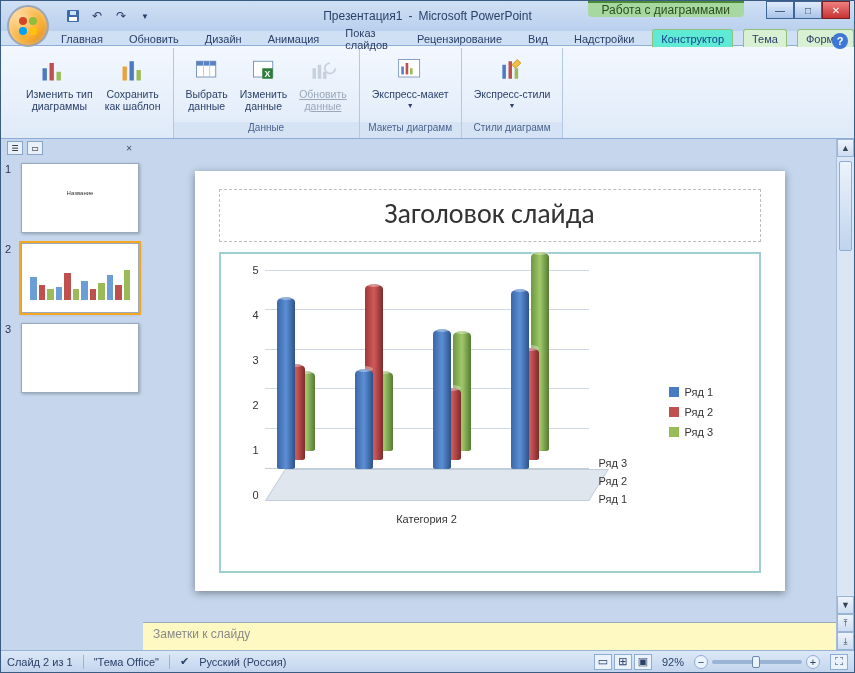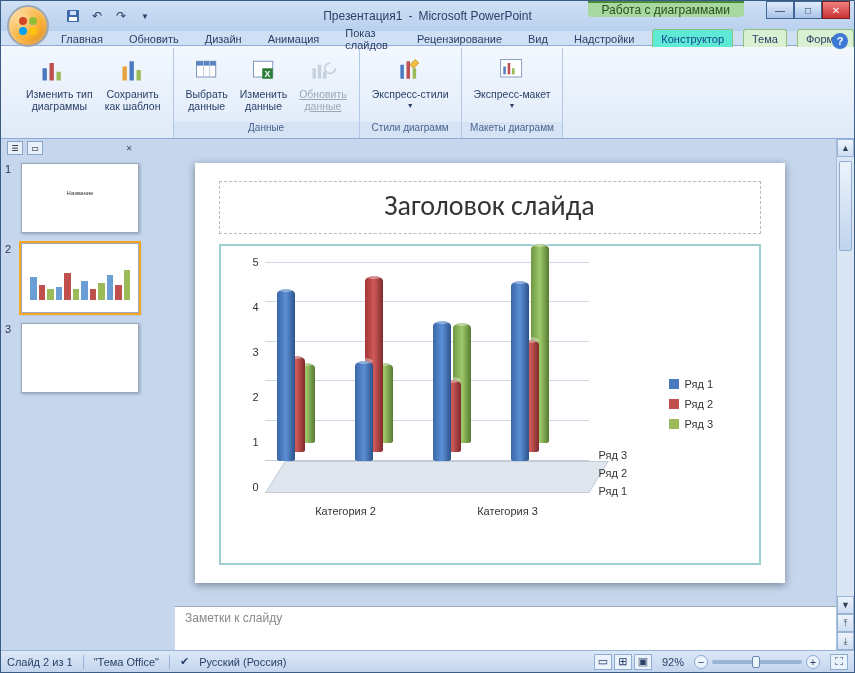--- a/index.html
+++ b/index.html
@@ -80,21 +80,21 @@
   .cyl::before{content:"";position:absolute;top:-3px;left:0;right:0;height:6px;border-radius:50%;background:rgba(255,255,255,.35);}
   .s1{background:linear-gradient(90deg,#3a67a7,#5b8fd4,#2d528a);}
   .s2{background:linear-gradient(90deg,#a33636,#d05a5a,#7e2a2a);}
   .s3{background:linear-gradient(90deg,#6f9642,#9fc96a,#567a32);}
 
   .vscroll{width:18px;background:#dbe6f4;border-left:1px solid #a9bedb;display:flex;flex-direction:column;}
   .sc-btn{height:18px;border:1px solid #9ab4d6;background:linear-gradient(#eef4fc,#cdddf2);display:flex;align-items:center;justify-content:center;font-size:9px;color:#345;}
   .sc-track{flex:1;position:relative;}
   .sc-thumb{position:absolute;left:2px;right:2px;top:4px;height:90px;background:linear-gradient(#ecf3fc,#c0d4ee);border:1px solid #8facd2;border-radius:2px;}
 
-  .notes{height:44px;background:#ffffff;border-top:1px solid #9ab;padding:4px 10px;font-size:12px;color:#888;margin-left:32px;}
+  .notes{height:28px;background:#fef9c3;border-top:1px solid #9ab;padding:4px 10px;font-size:12px;color:#888;}
 
   .statusbar{height:22px;background:linear-gradient(#dce8f7,#c3d5ee);border-top:1px solid #9ab4d6;display:flex;align-items:center;font-size:11px;color:#2c4168;padding:0 6px;gap:10px;}
   .sb-sep{height:14px;width:1px;background:#9ab4d6;}
   .sb-views{margin-left:auto;display:flex;gap:2px;}
   .sb-vbtn{width:18px;height:16px;border:1px solid #8facd2;background:#eaf2fc;display:flex;align-items:center;justify-content:center;}
   .zoom{display:flex;align-items:center;gap:4px;}
   .zoom-track{width:90px;height:4px;background:#9ab4d6;position:relative;border-radius:2px;}
   .zoom-th{position:absolute;top:-4px;left:40px;width:8px;height:12px;background:#eaf2fc;border:1px solid #6a88b0;border-radius:2px;}
   .zbtn{width:14px;height:14px;border:1px solid #8facd2;border-radius:50%;display:flex;align-items:center;justify-content:center;background:#eaf2fc;}
 </style>
@@ -219,49 +219,49 @@
         </div>
       </div>
       <div class="group-label">Данные</div>
     </div>
 
     <div class="group">
       <div class="group-body">
         <div class="rb-btn">
           <div class="rb-icon">
               <svg viewBox="0 0 32 32">
+                <rect x="3" y="4" width="24" height="20" fill="#fff" stroke="#7a93b8"></rect>
+                <rect x="6" y="12" width="3" height="9" fill="#5a82c0"></rect>
+                <rect x="11" y="8" width="3" height="13" fill="#c0504d"></rect>
+                <rect x="16" y="14" width="3" height="7" fill="#9bbb59"></rect>
+              </svg>
+            </div>
+          <span>Экспресс-макет</span>
+          <span style="font-size:7px;">▼</span>
+        </div>
+      </div>
+      <div class="group-label">Макеты диаграмм</div>
+    </div>
+
+    <div class="group">
+      <div class="group-body">
+        <div class="rb-btn">
+          <div class="rb-icon">
+              <svg viewBox="0 0 32 32">
                 <rect x="5" y="10" width="4" height="16" fill="#4a7bc0"></rect>
                 <rect x="12" y="6" width="4" height="20" fill="#c0504d"></rect>
                 <rect x="19" y="14" width="4" height="12" fill="#9bbb59"></rect>
                 <path d="M22 4 l4 4 -6 6 -4-4 z" fill="#f0c040" stroke="#c89020"></path>
               </svg>
             </div>
           <span>Экспресс-стили</span>
           <span style="font-size:7px;">▼</span>
         </div>
       </div>
       <div class="group-label">Стили диаграмм</div>
-    </div>
-
-    <div class="group">
-      <div class="group-body">
-        <div class="rb-btn">
-          <div class="rb-icon">
-              <svg viewBox="0 0 32 32">
-                <rect x="3" y="4" width="24" height="20" fill="#fff" stroke="#7a93b8"></rect>
-                <rect x="6" y="12" width="3" height="9" fill="#5a82c0"></rect>
-                <rect x="11" y="8" width="3" height="13" fill="#c0504d"></rect>
-                <rect x="16" y="14" width="3" height="7" fill="#9bbb59"></rect>
-              </svg>
-            </div>
-          <span>Экспресс-макет</span>
-          <span style="font-size:7px;">▼</span>
-        </div>
-      </div>
-      <div class="group-label">Макеты диаграмм</div>
     </div>
   </div>
 
   <div class="workarea">
     <div class="side">
       <div class="panel-tabs">
         <div class="ptab">☰</div>
         <div class="ptab">▭</div>
         <div class="ptab close">✕</div>
       </div>
@@ -345,21 +345,20 @@
                       </div>
                     </div>
                 </div>
                 <div class="zlabels">
                   <span>Ряд 3</span>
                   <span>Ряд 2</span>
                   <span>Ряд 1</span>
                 </div>
                 <div class="xaxis">
                   <div class="xtick">Категория 2</div>
-                  <div class="xtick">Категория 3</div>
                 </div>
               </div>
               <div class="chart-legend">
                 <div class="lg-item">
                     <span class="lg-sw" style="background:#4a7bc0"></span>
                     <span>Ряд 1</span>
                   </div>
                 <div class="lg-item">
                     <span class="lg-sw" style="background:#c0504d"></span>
                     <span>Ряд 2</span>

